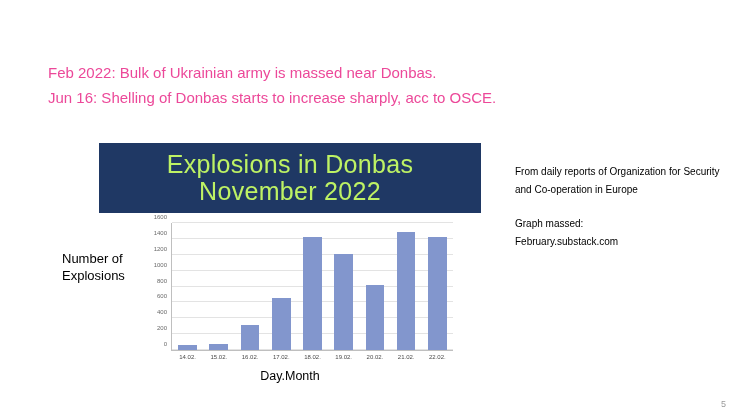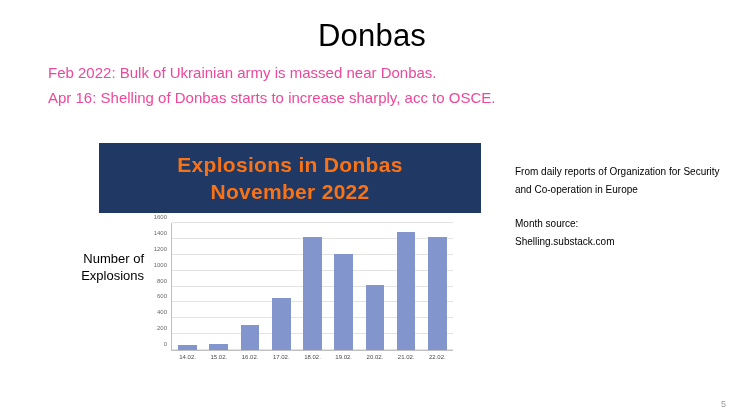--- a/index.html
+++ b/index.html
@@ -58,23 +58,23 @@
     top: 0;
     width: 382px;
     height: 70px;
     background: #1f3864;
     display: flex;
     flex-direction: column;
     align-items: center;
     justify-content: center;
   }
   #chart-header .line {
-    color: #f97316;
-    font-weight: bold;
-    font-size: 21px;
+    color: #bef264;
+    font-weight: normal;
+    font-size: 25px;
     line-height: 27px;
     letter-spacing: 0.3px;
   }
   #chart-body {
     position: absolute;
     left: 0;
     top: 70px;
     width: 382px;
     height: 175px;
     background: #ffffff;
@@ -147,21 +147,20 @@
     color: #000000;
   }
   #ylabel {
     position: absolute;
     left: 62px;
     top: 250px;
     width: 82px;
     font-size: 13px;
     line-height: 17px;
     color: #000000;
-    text-align: right;
   }
 
   
   #notes {
     position: absolute;
     left: 515px;
     top: 163px;
     width: 222px;
   }
   .note-block {
@@ -182,24 +181,23 @@
     bottom: 10px;
     font-size: 9px;
     color: #9a9a9a;
   }
 </style>
 </head>
 <body>
 
 <div id="slide">
 
-  <div id="title">Donbas</div>
 
   <div class="bullet" id="bullet0">Feb 2022: Bulk of Ukrainian army is massed near Donbas.</div>
-  <div class="bullet" id="bullet1">Apr 16: Shelling of Donbas starts to increase sharply, acc to OSCE.</div>
+  <div class="bullet" id="bullet1">Jun 16: Shelling of Donbas starts to increase sharply, acc to OSCE.</div>
 
   <div id="chart-panel">
 
     <div id="chart-header">
       <div class="line">Explosions in Donbas</div>
       <div class="line">November 2022</div>
     </div>
 
     <div id="chart-body">
       <div id="plot">
@@ -259,26 +257,27 @@
               <div class="xtick">21.02.</div>
             </div>
             <div class="bar-slot">
               <div class="bar" style="height: 88.75%; background: rgb(130, 150, 205);"></div>
               <div class="xtick">22.02.</div>
             </div>
           </div>
       </div>
     </div>
 
+    <div id="xlabel">Day.Month</div>
   </div>
 
   <div id="ylabel">Number of Explosions</div>
 
   <div id="notes">
     <div class="note-block">From daily reports of Organization for Security and Co-operation in Europe</div>
     <div class="note-block">
-      <div>Month source:</div>
-      <div>Shelling.substack.com</div>
+      <div>Graph massed:</div>
+      <div>February.substack.com</div>
     </div>
   </div>
 
   <div id="page-number">5</div>
 </div>
 
 </body></html>

